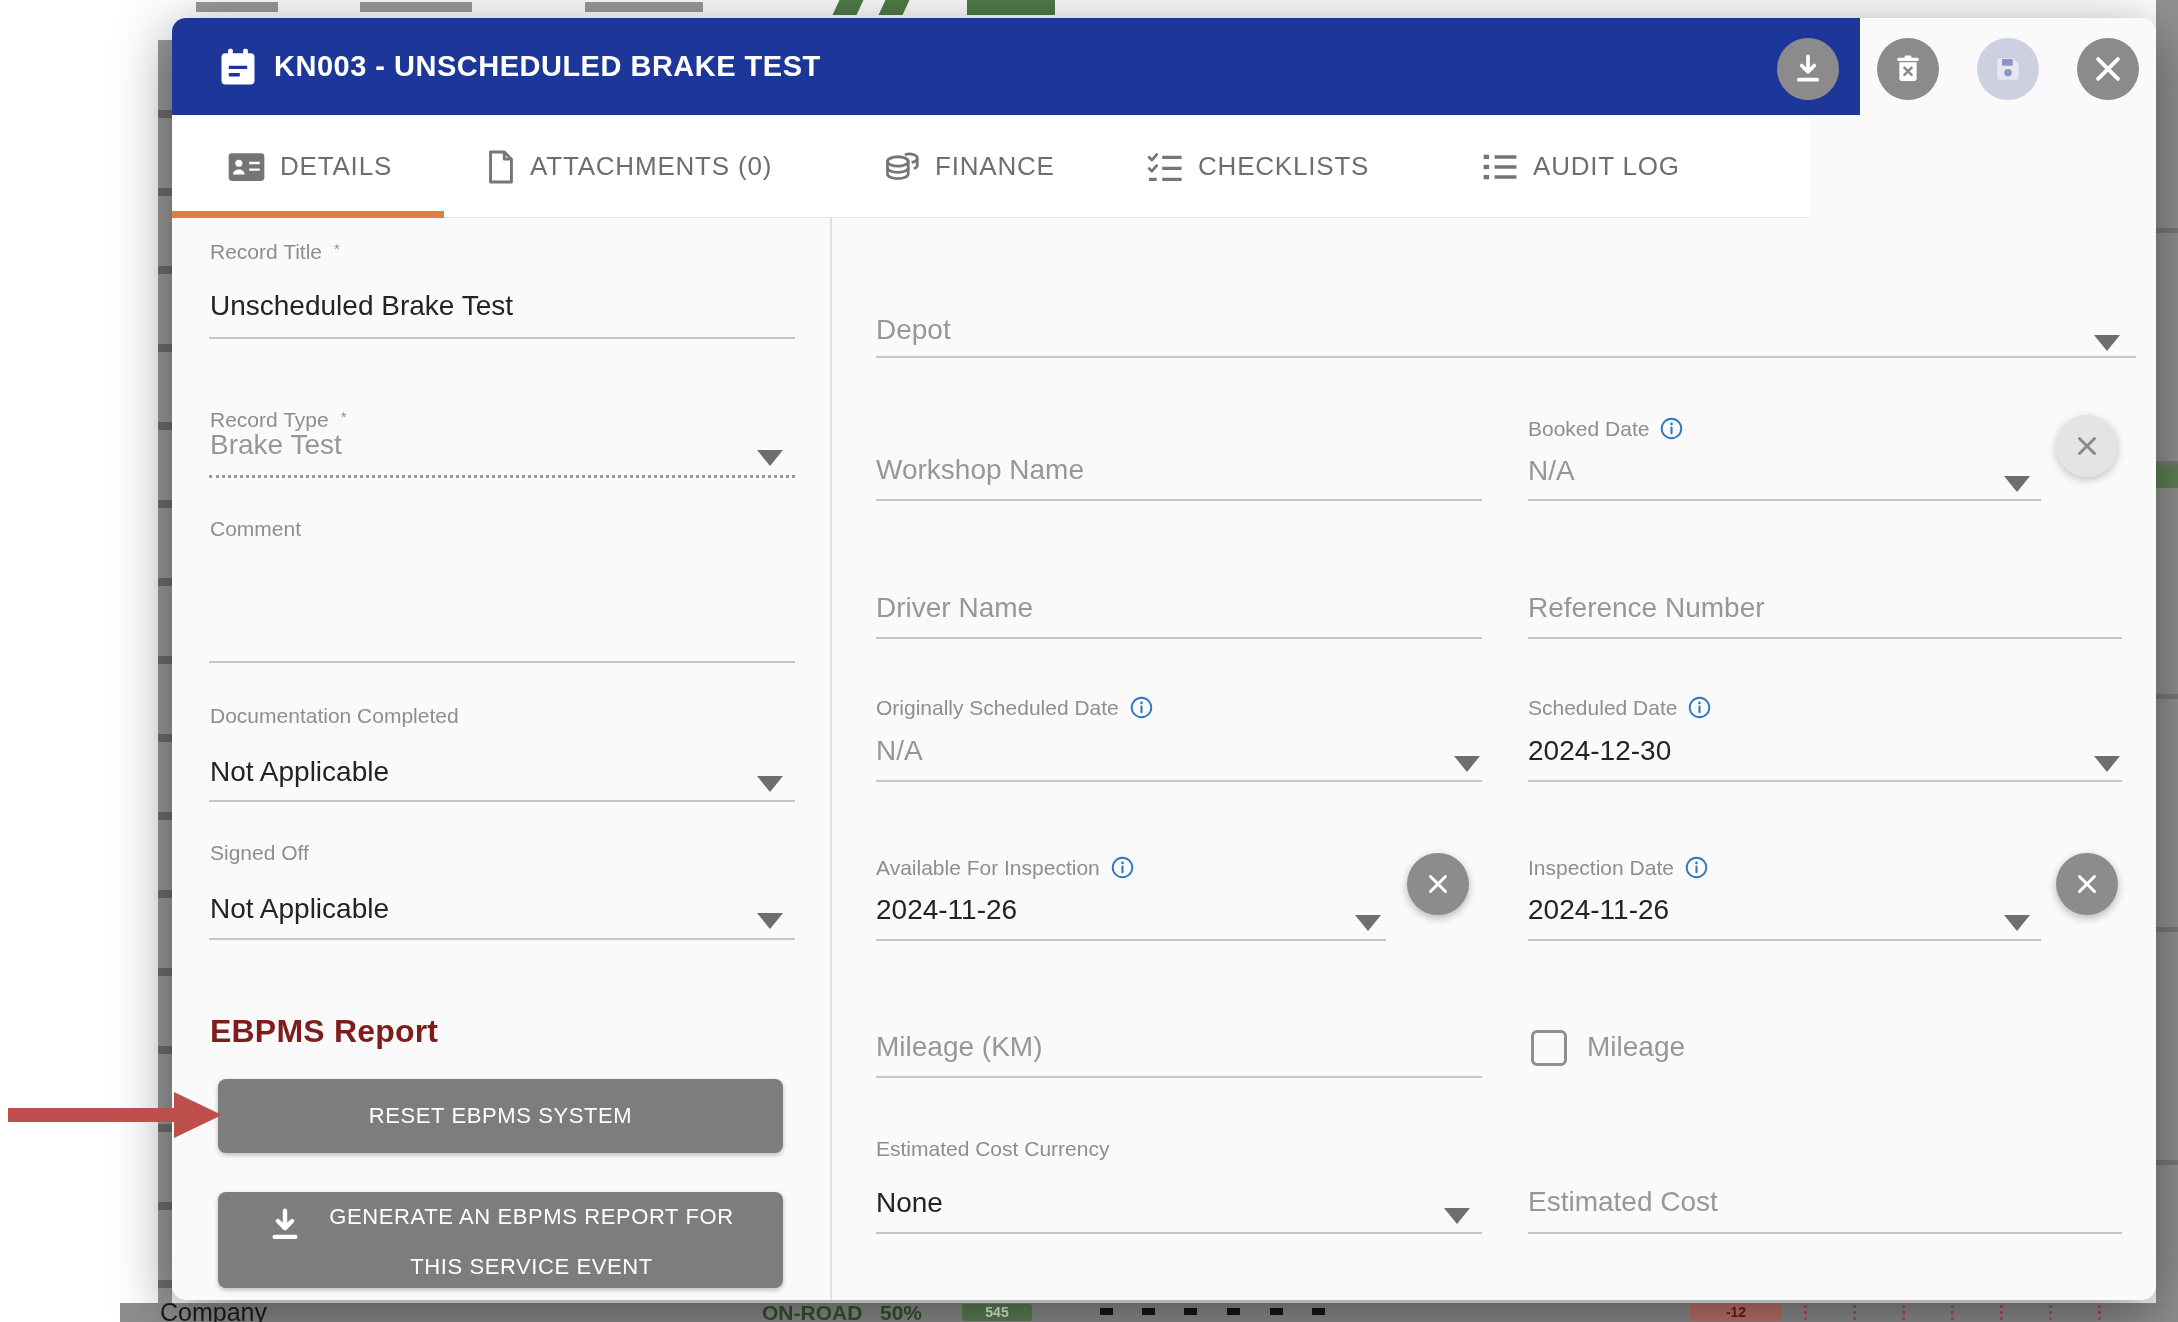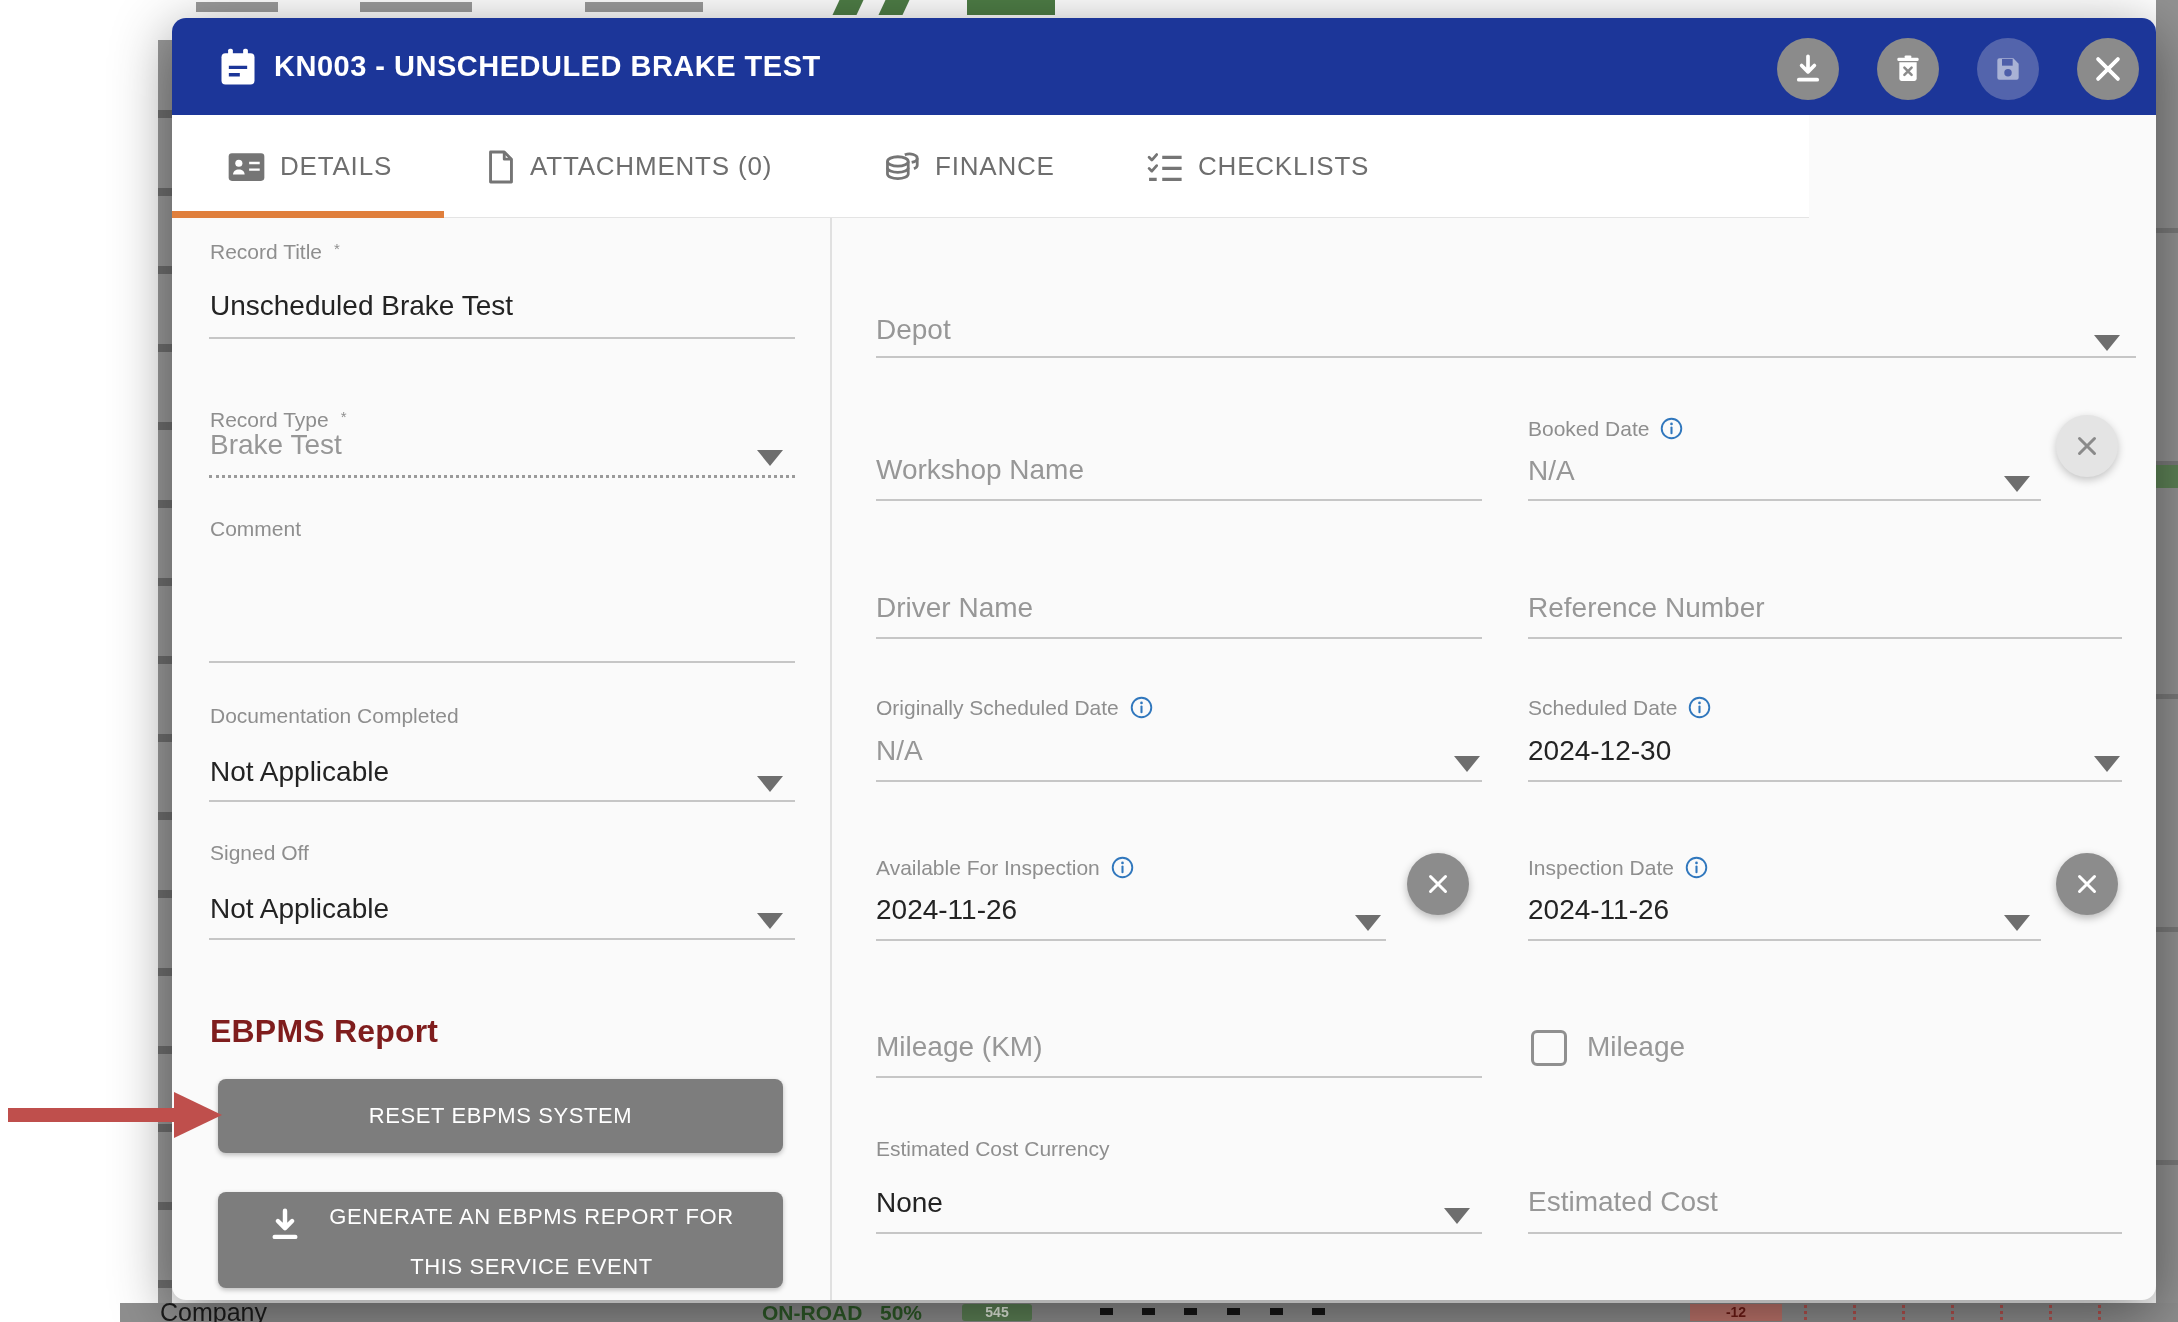--- a/index.html
+++ b/index.html
@@ -24,21 +24,21 @@
   .red-badge { position:absolute; top:1px; height:17px; background:#c1766d; color:#701b15;
     font-size:14px; font-weight:bold; text-align:center; line-height:17px; }
   .bk-dash { position:absolute; top:5px; width:13px; height:7px; background:#161616; }
   .red-tick { position:absolute; top:2px; height:15px; width:0; border-left:3px dotted #b85450; }
 
   
   #modal { left:172px; top:18px; width:1984px; height:1282px; background:#fafafa;
     border-radius:14px; box-shadow:0 14px 60px rgba(0,0,0,.45); overflow:hidden; }
 
   
-  #mheader { left:0; top:0; width:1984px; height:97px; background:#1c3699; }
+  #mheader { left:0; top:0; width:1688px; height:97px; background:#1c3699; }
   #mtitle { left:102px; top:0; height:97px; display:flex; align-items:center;
     color:#ffffff; font-size:29px; font-weight:bold; letter-spacing:.5px; }
   #mtitle-icon { left:44px; top:27px; width:44px; height:44px; }
   .hbtn { top:20px; width:62px; height:62px; border-radius:50%; background:#8b8b8b;
     display:flex; align-items:center; justify-content:center; }
   .hbtn.disabled { background:rgba(150,158,196,.45); }
   .hbtn.disabled svg { opacity:.5; }
 
   
   #tabbar { left:0; top:97px; width:1637px; height:103px; background:#ffffff;
@@ -180,20 +180,31 @@
       <svg width="36" height="32" viewBox="0 0 26 23">
         <path d="M1.5 4.5 3.5 6.5 7 2.5" fill="none" stroke="#757575" stroke-width="2" stroke-linecap="round" stroke-linejoin="round"></path>
         <line x1="11" y1="4.5" x2="25" y2="4.5" stroke="#757575" stroke-width="2.4"></line>
         <path d="M1.5 12.5 3.5 14.5 7 10.5" fill="none" stroke="#757575" stroke-width="2" stroke-linecap="round" stroke-linejoin="round"></path>
         <line x1="11" y1="12.5" x2="25" y2="12.5" stroke="#757575" stroke-width="2.4"></line>
         <line x1="1.5" y1="20.5" x2="7" y2="20.5" stroke="#757575" stroke-width="2.4"></line>
         <line x1="11" y1="20.5" x2="25" y2="20.5" stroke="#757575" stroke-width="2.4"></line>
       </svg>
       <span>CHECKLISTS</span>
     </div>
+    <div class="abs tab" style="left:1310px;">
+      <svg width="36" height="30" viewBox="0 0 26 22">
+        <rect x="1" y="2" width="4" height="3.2" fill="#757575"></rect>
+        <line x1="9" y1="3.6" x2="25" y2="3.6" stroke="#757575" stroke-width="2.6"></line>
+        <rect x="1" y="9.4" width="4" height="3.2" fill="#757575"></rect>
+        <line x1="9" y1="11" x2="25" y2="11" stroke="#757575" stroke-width="2.6"></line>
+        <rect x="1" y="16.8" width="4" height="3.2" fill="#757575"></rect>
+        <line x1="9" y1="18.4" x2="25" y2="18.4" stroke="#757575" stroke-width="2.6"></line>
+      </svg>
+      <span>AUDIT LOG</span>
+    </div>
     <div class="abs" id="tab-underline"></div>
   </div>
 
   <div class="abs" id="vdivider"></div>
 
   <div class="abs flabel nowrap" style="left:38px;top:222px;">
     <span>Record Title</span>
       <sup>*</sup>
   </div>
   <div class="abs fvalue nowrap" style="left:38px;top:272px;">Unscheduled Brake Test</div>

